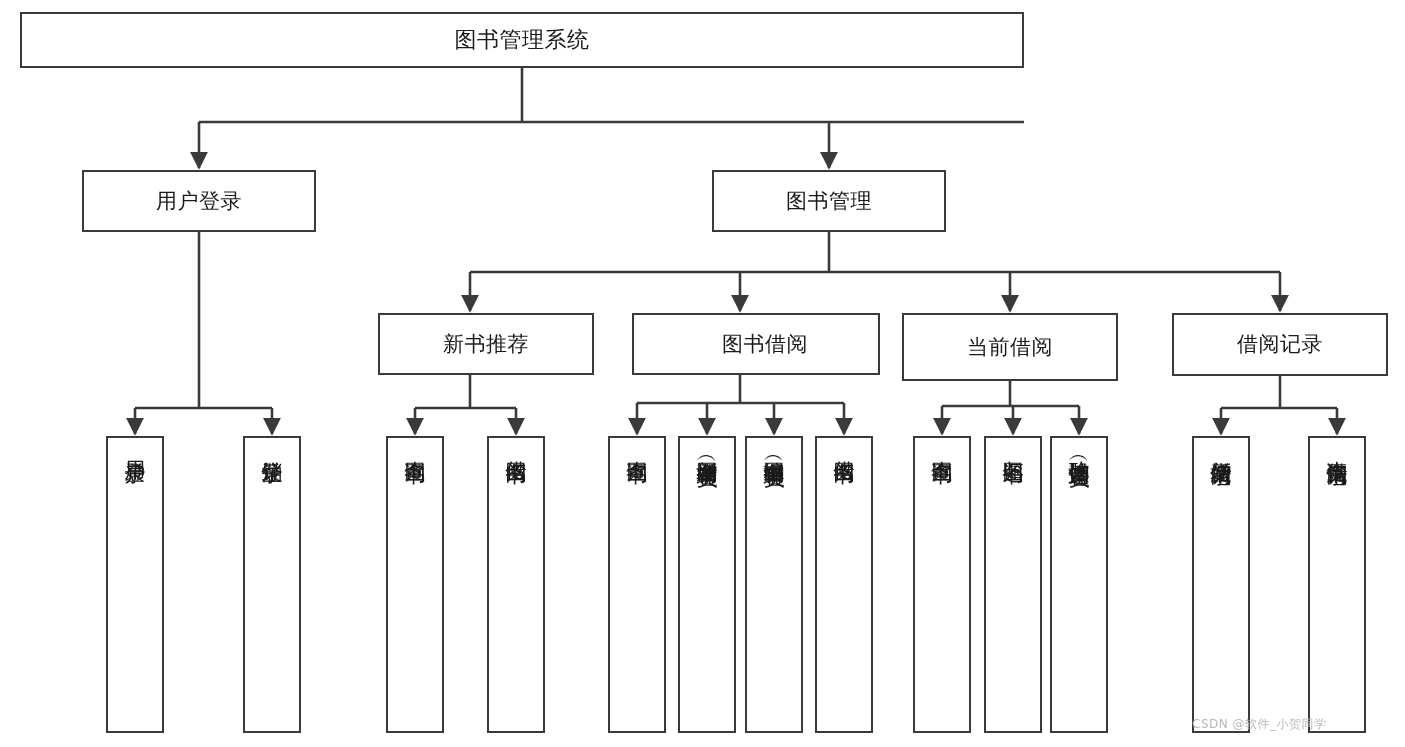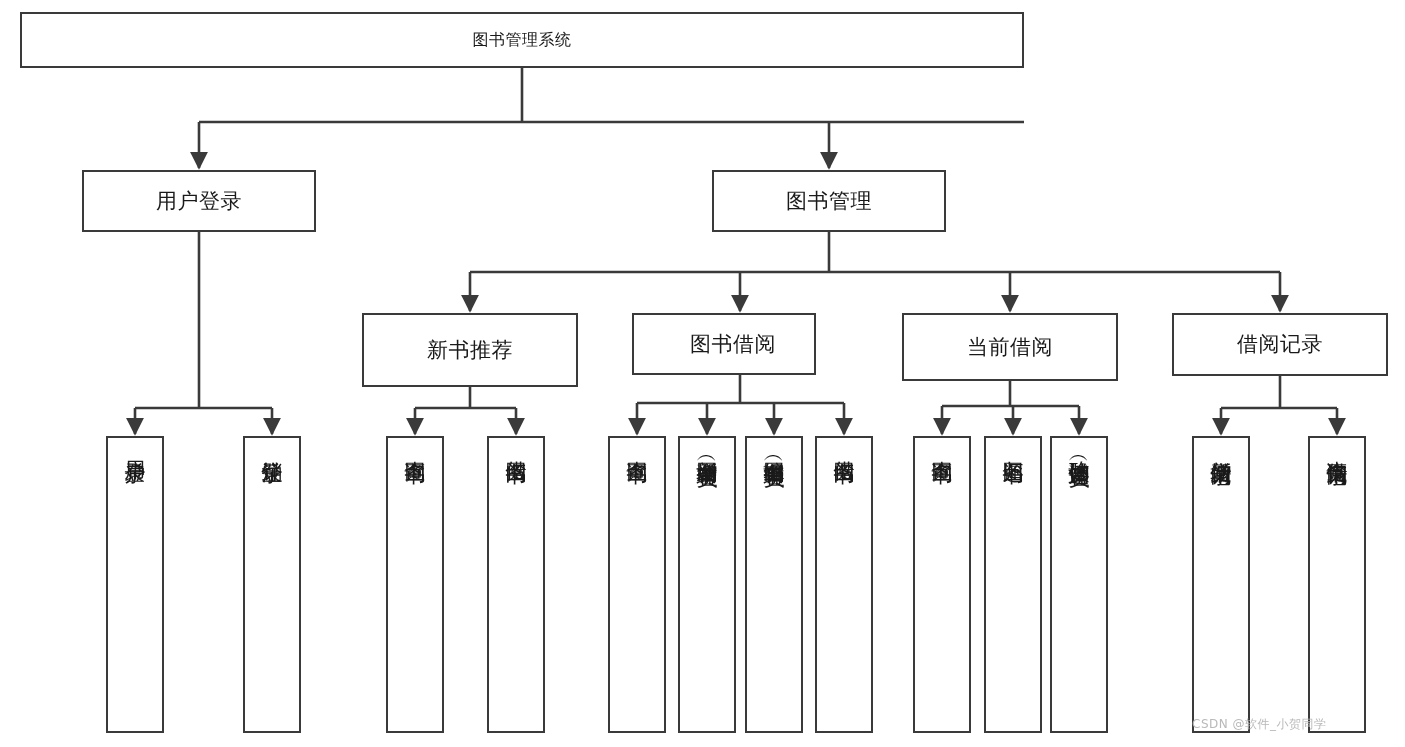--- a/index.html
+++ b/index.html
@@ -53,21 +53,21 @@
     padding-top: 6px;
   }
   .node.vert .label {
     writing-mode: vertical-rl;
     text-orientation: upright;
     font-size: 21px;
     line-height: 1.15;
     letter-spacing: 1px;
     max-height: 285px;
   }
-  .node.root .label { font-size: 16px; }
+  .node.root .label { font-size: 22px; }
   .watermark {
     position: absolute;
     font-size: 12px;
     color: #b9b9b9;
     white-space: nowrap;
     letter-spacing: 0.5px;
     font-family: "DejaVu Sans", "Liberation Sans", sans-serif;
   }
 </style>
 </head>
@@ -129,24 +129,24 @@
     <span class="label">图书管理系统</span>
   </div>
 
   <div id="node-host">
       <div class="node horiz" style="left: 82px; top: 170px; width: 234px; height: 62px;">
         <span class="label">用户登录</span>
       </div>
       <div class="node horiz" style="left: 712px; top: 170px; width: 234px; height: 62px;">
         <span class="label">图书管理</span>
       </div>
-      <div class="node horiz" style="left: 362px; top: 313px; width: 216px; height: 74px;">
+      <div class="node horiz" style="left: 378px; top: 313px; width: 216px; height: 62px;">
         <span class="label">新书推荐</span>
       </div>
-      <div class="node horiz" style="left: 632px; top: 313px; width: 184px; height: 62px; padding-left: 18px;">
+      <div class="node horiz" style="left: 632px; top: 313px; width: 248px; height: 62px; padding-left: 18px;">
         <span class="label">图书借阅</span>
       </div>
       <div class="node horiz" style="left: 902px; top: 313px; width: 216px; height: 68px;">
         <span class="label">当前借阅</span>
       </div>
       <div class="node horiz" style="left: 1172px; top: 313px; width: 216px; height: 63px;">
         <span class="label">借阅记录</span>
       </div>
       <div class="node vert" style="left: 106px; top: 436px; width: 58px; height: 297px;">
         <span class="label">用户登录</span>

